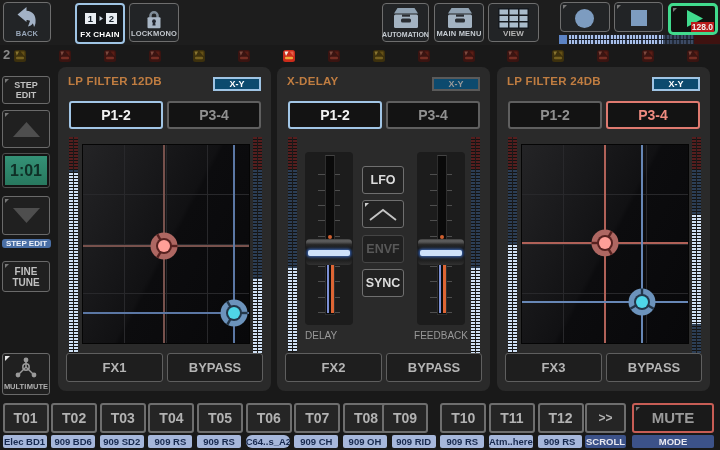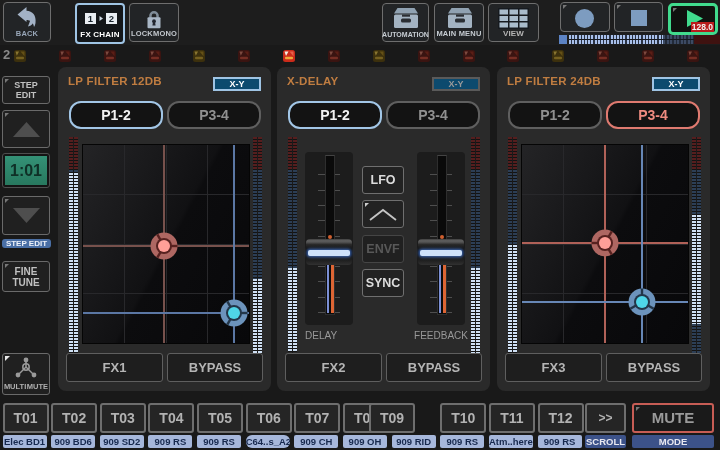--- a/index.html
+++ b/index.html
@@ -14,21 +14,21 @@
       border-left:5px solid #9a9a9a;border-bottom:5px solid transparent;}
   .cornersm{position:absolute;left:2px;top:2px;width:0;height:0;
       border-left:4px solid #777;border-bottom:4px solid transparent;}
   
   .panel{position:absolute;top:67px;height:324px;width:213px;background:#2a2a2a;border-radius:8px;}
   .ptitle{position:absolute;left:10px;top:8px;font-size:11.5px;font-weight:bold;color:#c07d41;letter-spacing:0.3px;}
   .xybtn{position:absolute;width:44px;height:10px;top:10px;border-radius:0;background:#0c4a6e;
      font-size:9px;font-weight:bold;text-align:center;line-height:10px;}
   .xyon{border:2px solid #9fc4e4;color:#fff;}
   .xyoff{border:2px solid #5a5a5a;color:#9a9a9a;}
-  .tab{position:absolute;top:34px;width:90px;height:24px;border-radius:12px;background:#131313;
+  .tab{position:absolute;top:34px;width:90px;height:24px;border-radius:3px;background:#131313;
      font-size:14px;font-weight:bold;text-align:center;line-height:25px;}
   .tabon{border:2px solid #a2c6e6;color:#f2f2f2;}
   .taboff{border:2px solid #5f5f5f;color:#909090;}
   .tabred{border:2px solid #df7a70;color:#ee8b80;}
   .fxb{position:absolute;top:286px;height:27px;border:1px solid #5f5f5f;border-radius:3px;
      background:#1e1e1e;color:#b5b5b5;font-size:13px;font-weight:bold;text-align:center;line-height:27px;}
   
   .meter{position:absolute;width:9px;top:70px;height:220px;}
   .mseg{position:absolute;left:0;width:9px;
      background:repeating-linear-gradient(to bottom,var(--c) 0,var(--c) 2px,rgba(0,0,0,0.55) 2px,rgba(0,0,0,0.55) 3px);}
@@ -469,21 +469,21 @@
     <div class="trk" style="left: 148.42px;">T04</div>
     <div class="smp" style="left: 148.42px; width: 44px;">909 RS</div>
     <div class="trk" style="left: 197.06px;">T05</div>
     <div class="smp" style="left: 197.06px; width: 44px;">909 RS</div>
     <div class="trk" style="left: 245.7px;">T06</div>
     <div class="smp" style="left: 245.7px; width: 44px; border-radius: 6px;">C64..s_A2</div>
     <div class="trk" style="left: 294.34px;">T07</div>
     <div class="smp" style="left: 294.34px; width: 44px;">909 CH</div>
     <div class="trk" style="left: 342.98px;">T08</div>
     <div class="smp" style="left: 342.98px; width: 44px;">909 OH</div>
-    <div class="trk" style="left: 369px;">T09</div>
+    <div class="trk" style="left: 382px;">T09</div>
     <div class="smp" style="left: 391.62px; width: 44px;">909 RID</div>
     <div class="trk" style="left: 440.26px;">T10</div>
     <div class="smp" style="left: 440.26px; width: 44px;">909 RS</div>
     <div class="trk" style="left: 488.9px;">T11</div>
     <div class="smp" style="left: 488.9px; width: 44px;">Atm..here</div>
     <div class="trk" style="left: 537.54px;">T12</div>
     <div class="smp" style="left: 537.54px; width: 44px;">909 RS</div>
     <div class="trk" style="left: 585px; width: 37px; font-size: 12px;">&gt;&gt;</div>
     <div class="smp smpd" style="left: 585px; width: 41px;">SCROLL</div>
     <div class="trk" style="left: 632px; width: 78px; border: 2px solid rgb(199, 93, 85); color: rgb(154, 154, 154); font-size: 15px; background: rgb(26, 26, 26);">MUTE<div class="cornersm"></div></div>

